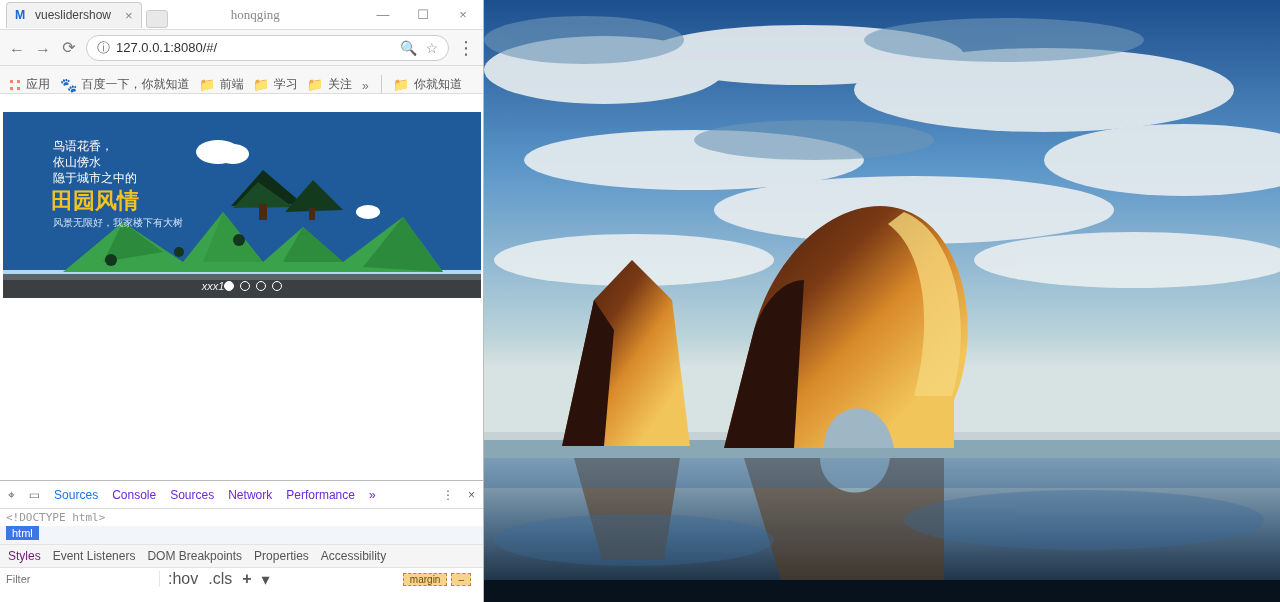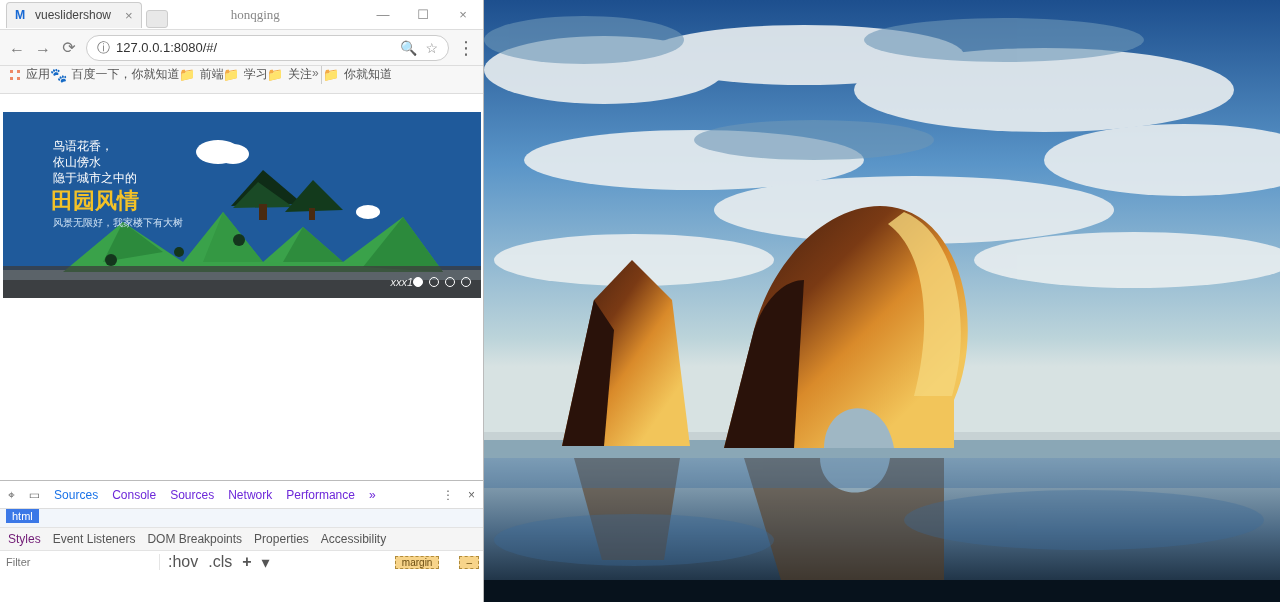--- a/index.html
+++ b/index.html
@@ -97,22 +97,22 @@
     flex: 1; border: none; outline: none; font-size: 13px; color: #333;
     background: transparent;
   }
   .addr-right { color: #888; font-size: 14px; display: flex; gap: 8px; }
   .kebab { font-size: 18px; color: #616161; }
 
   
   .bm-row {
     height: 28px;
     display: flex;
-    align-items: flex-start;
-    gap: 0;
+    align-items: flex-end;
+    gap: 10px;
     padding: 0 8px;
     background: #f7f7f7;
     border-bottom: 1px solid #ddd;
     font-size: 12px;
     color: #555;
   }
   .bm { display: flex; align-items: center; gap: 4px; }
   .bm .folder { color: #f6b042; font-size: 13px; }
   .bm-apps-icon {
     width: 14px; height: 14px;
@@ -140,25 +140,25 @@
     width: 478px;
     height: 186px;
     position: relative;
     overflow: hidden;
   }
   
   .slider svg { display:block; }
   .caption-bar {
     position: absolute;
     left: 0; right: 0; bottom: 0;
-    height: 32px;
+    height: 24px;
     background: rgba(60,60,60,.75);
     display: flex;
     align-items: center;
-    justify-content: flex-end;
+    justify-content: center;
     padding: 0 10px;
     color: #eee;
   }
   .caption { font-size: 11px; font-style: italic; }
   .dots { display: flex; gap: 6px; }
   .dot {
     width: 10px; height: 10px; border-radius: 50%;
     border: 1.5px solid #fff;
   }
   .dot.active { background: #fff; }
@@ -229,22 +229,22 @@
     color: #888;
     background: transparent;
     border-right: 1px solid #e5e5e5;
   }
   .dt-toggles { display: flex; gap: 10px; padding: 0 8px; color: #555; font-size: 16px; }
   .dt-plus { font-weight: bold; }
   .dt-boxmodel {
     margin-left: auto;
     display: flex;
     align-items: center;
-    gap: 20px;
-    padding-right: 4px;
+    gap: 4px;
+    padding-right: 12px;
   }
   .box-chip {
     background: #f7d48a;
     border: 1px dashed #b08b3a;
     padding: 0 6px;
     font-size: 10px;
     color: #6b4d12;
   }
 
   
@@ -387,20 +387,21 @@
       <span class="tabitem active">Sources</span>
       <span class="tabitem">Console</span>
       <span class="tabitem">Sources</span>
       <span class="tabitem">Network</span>
       <span class="tabitem">Performance</span>
       <span class="tabitem">»</span>
       <span class="spacer"></span>
       <span class="dt-icon">⋮</span>
       <span class="dt-icon">×</span>
     </div>
+    <div class="dt-dom">&lt;!DOCTYPE html&gt;</div>
     <div class="dt-crumb">
       <span>html</span>
     </div>
     <div class="dt-panel-tabs">
       <span class="pt active">Styles</span>
       <span class="pt">Event Listeners</span>
       <span class="pt">DOM Breakpoints</span>
       <span class="pt">Properties</span>
       <span class="pt">Accessibility</span>
     </div>

